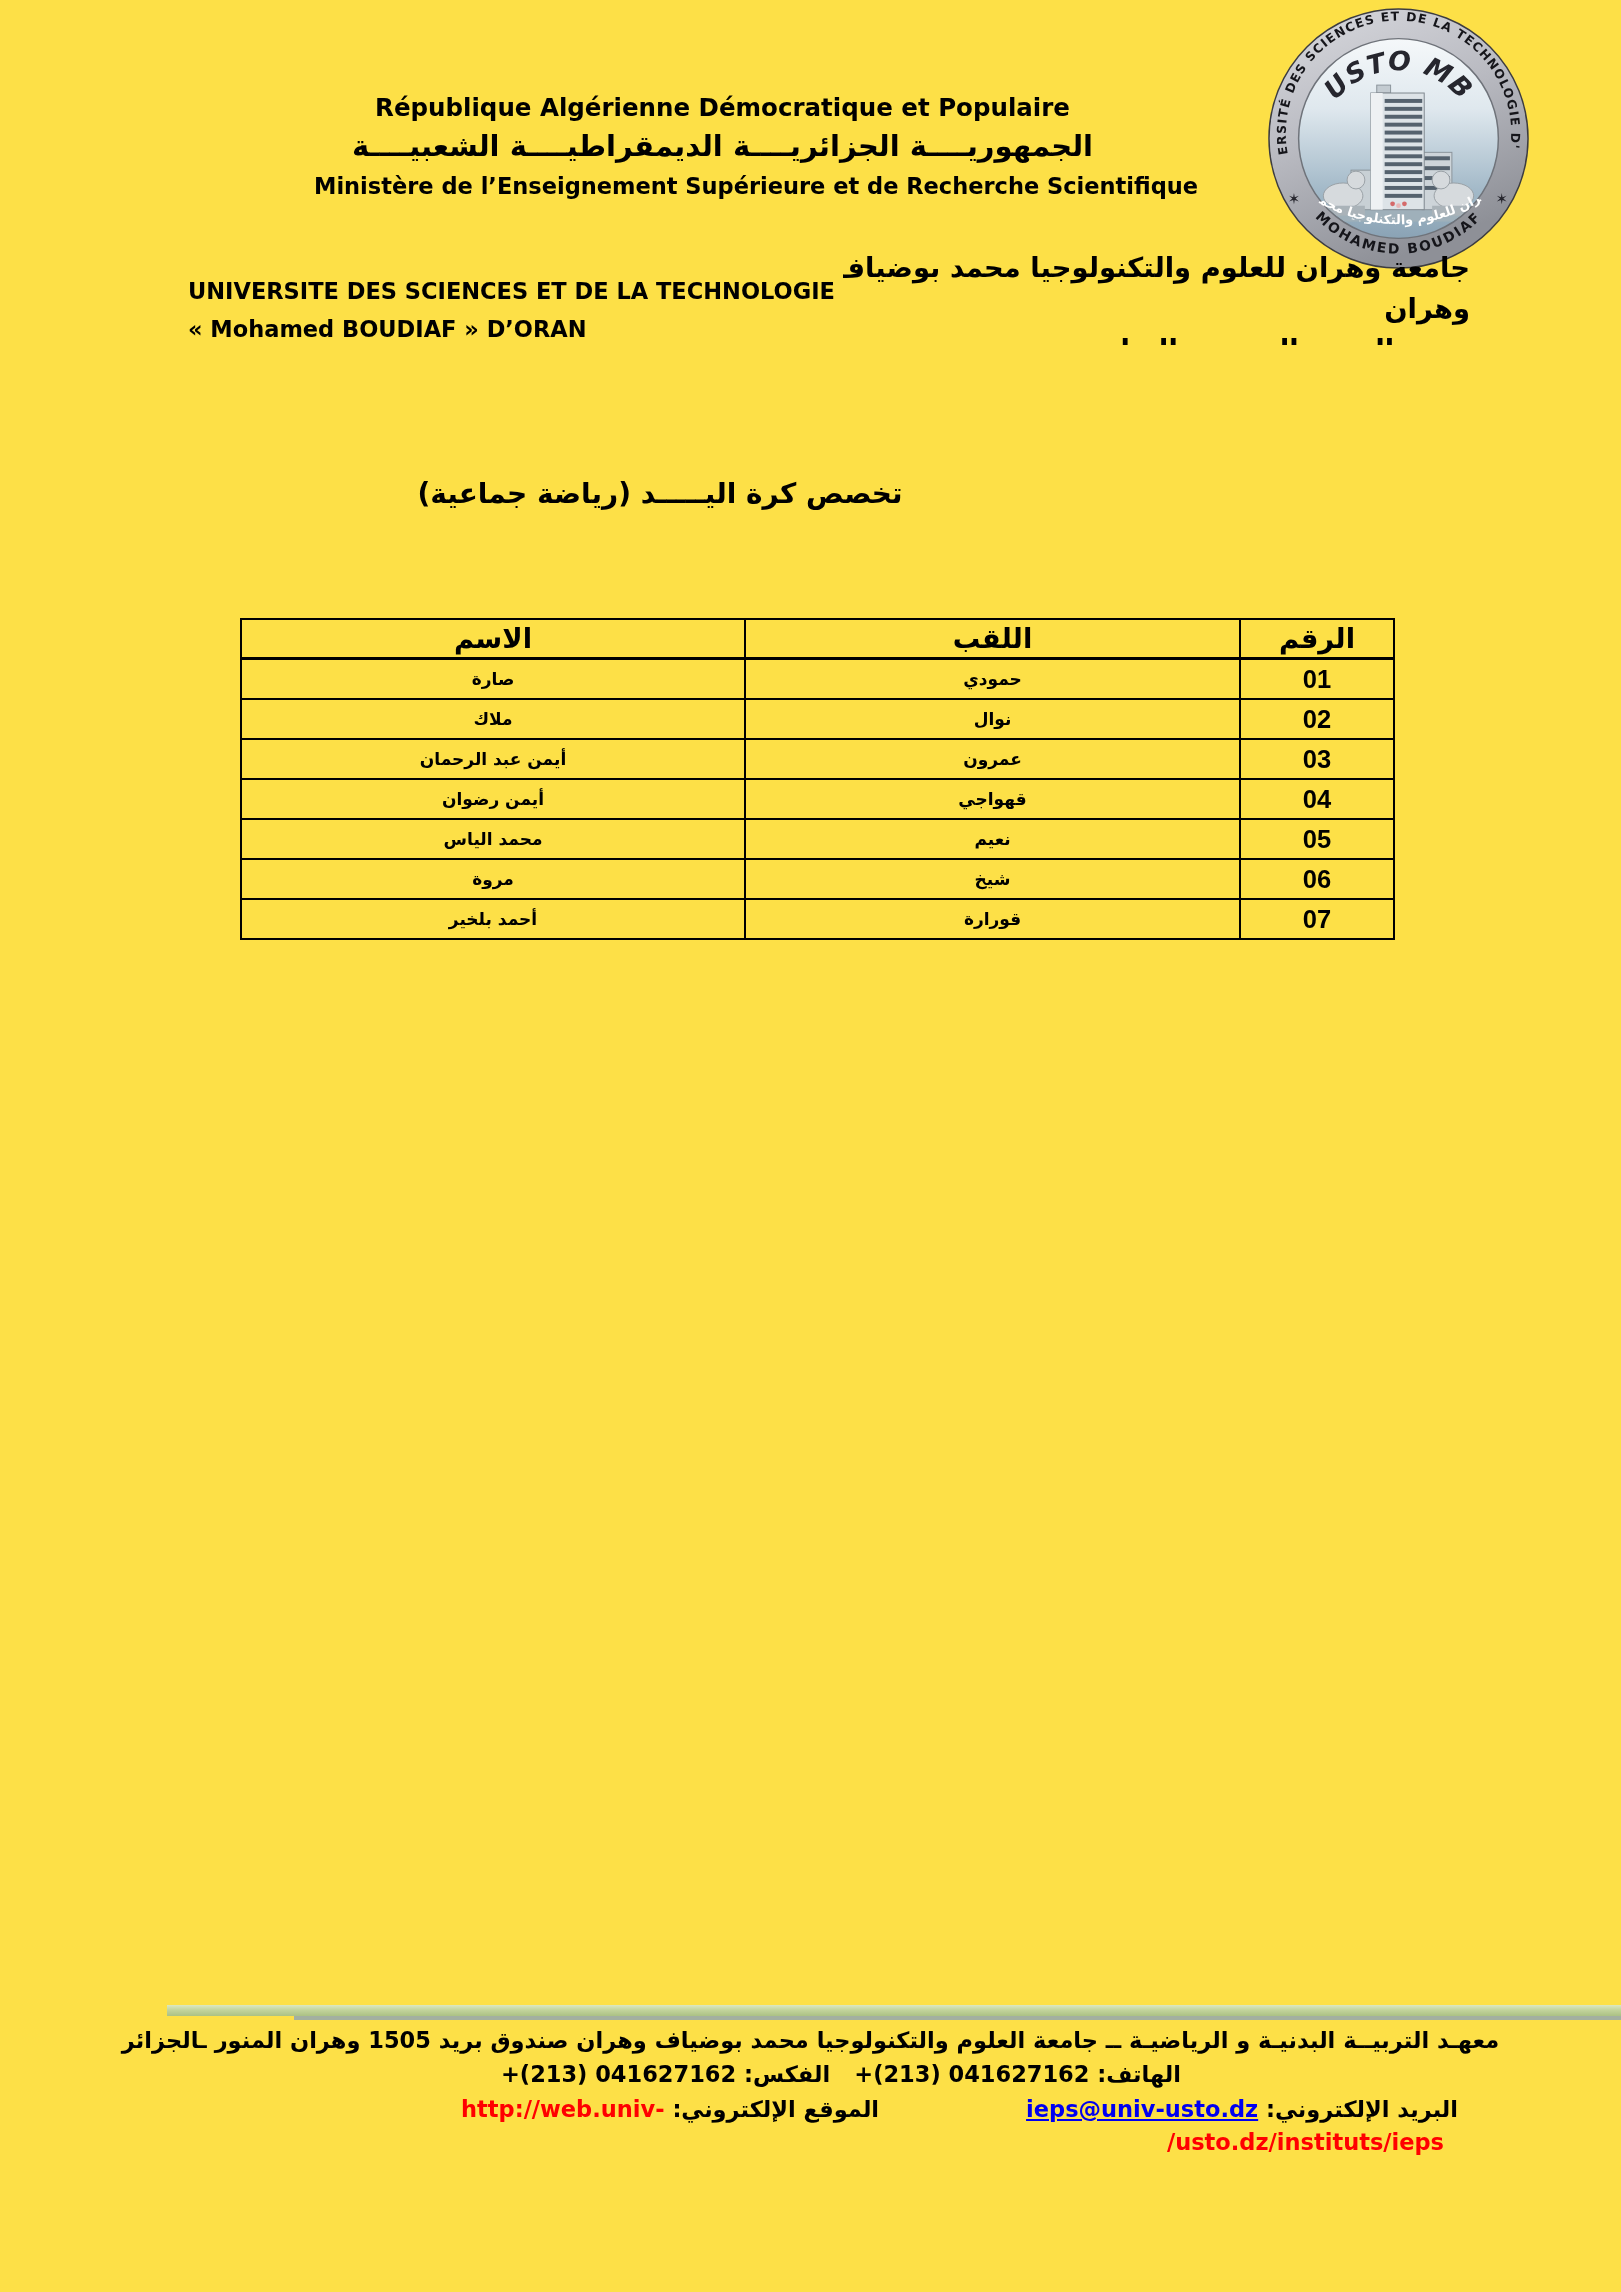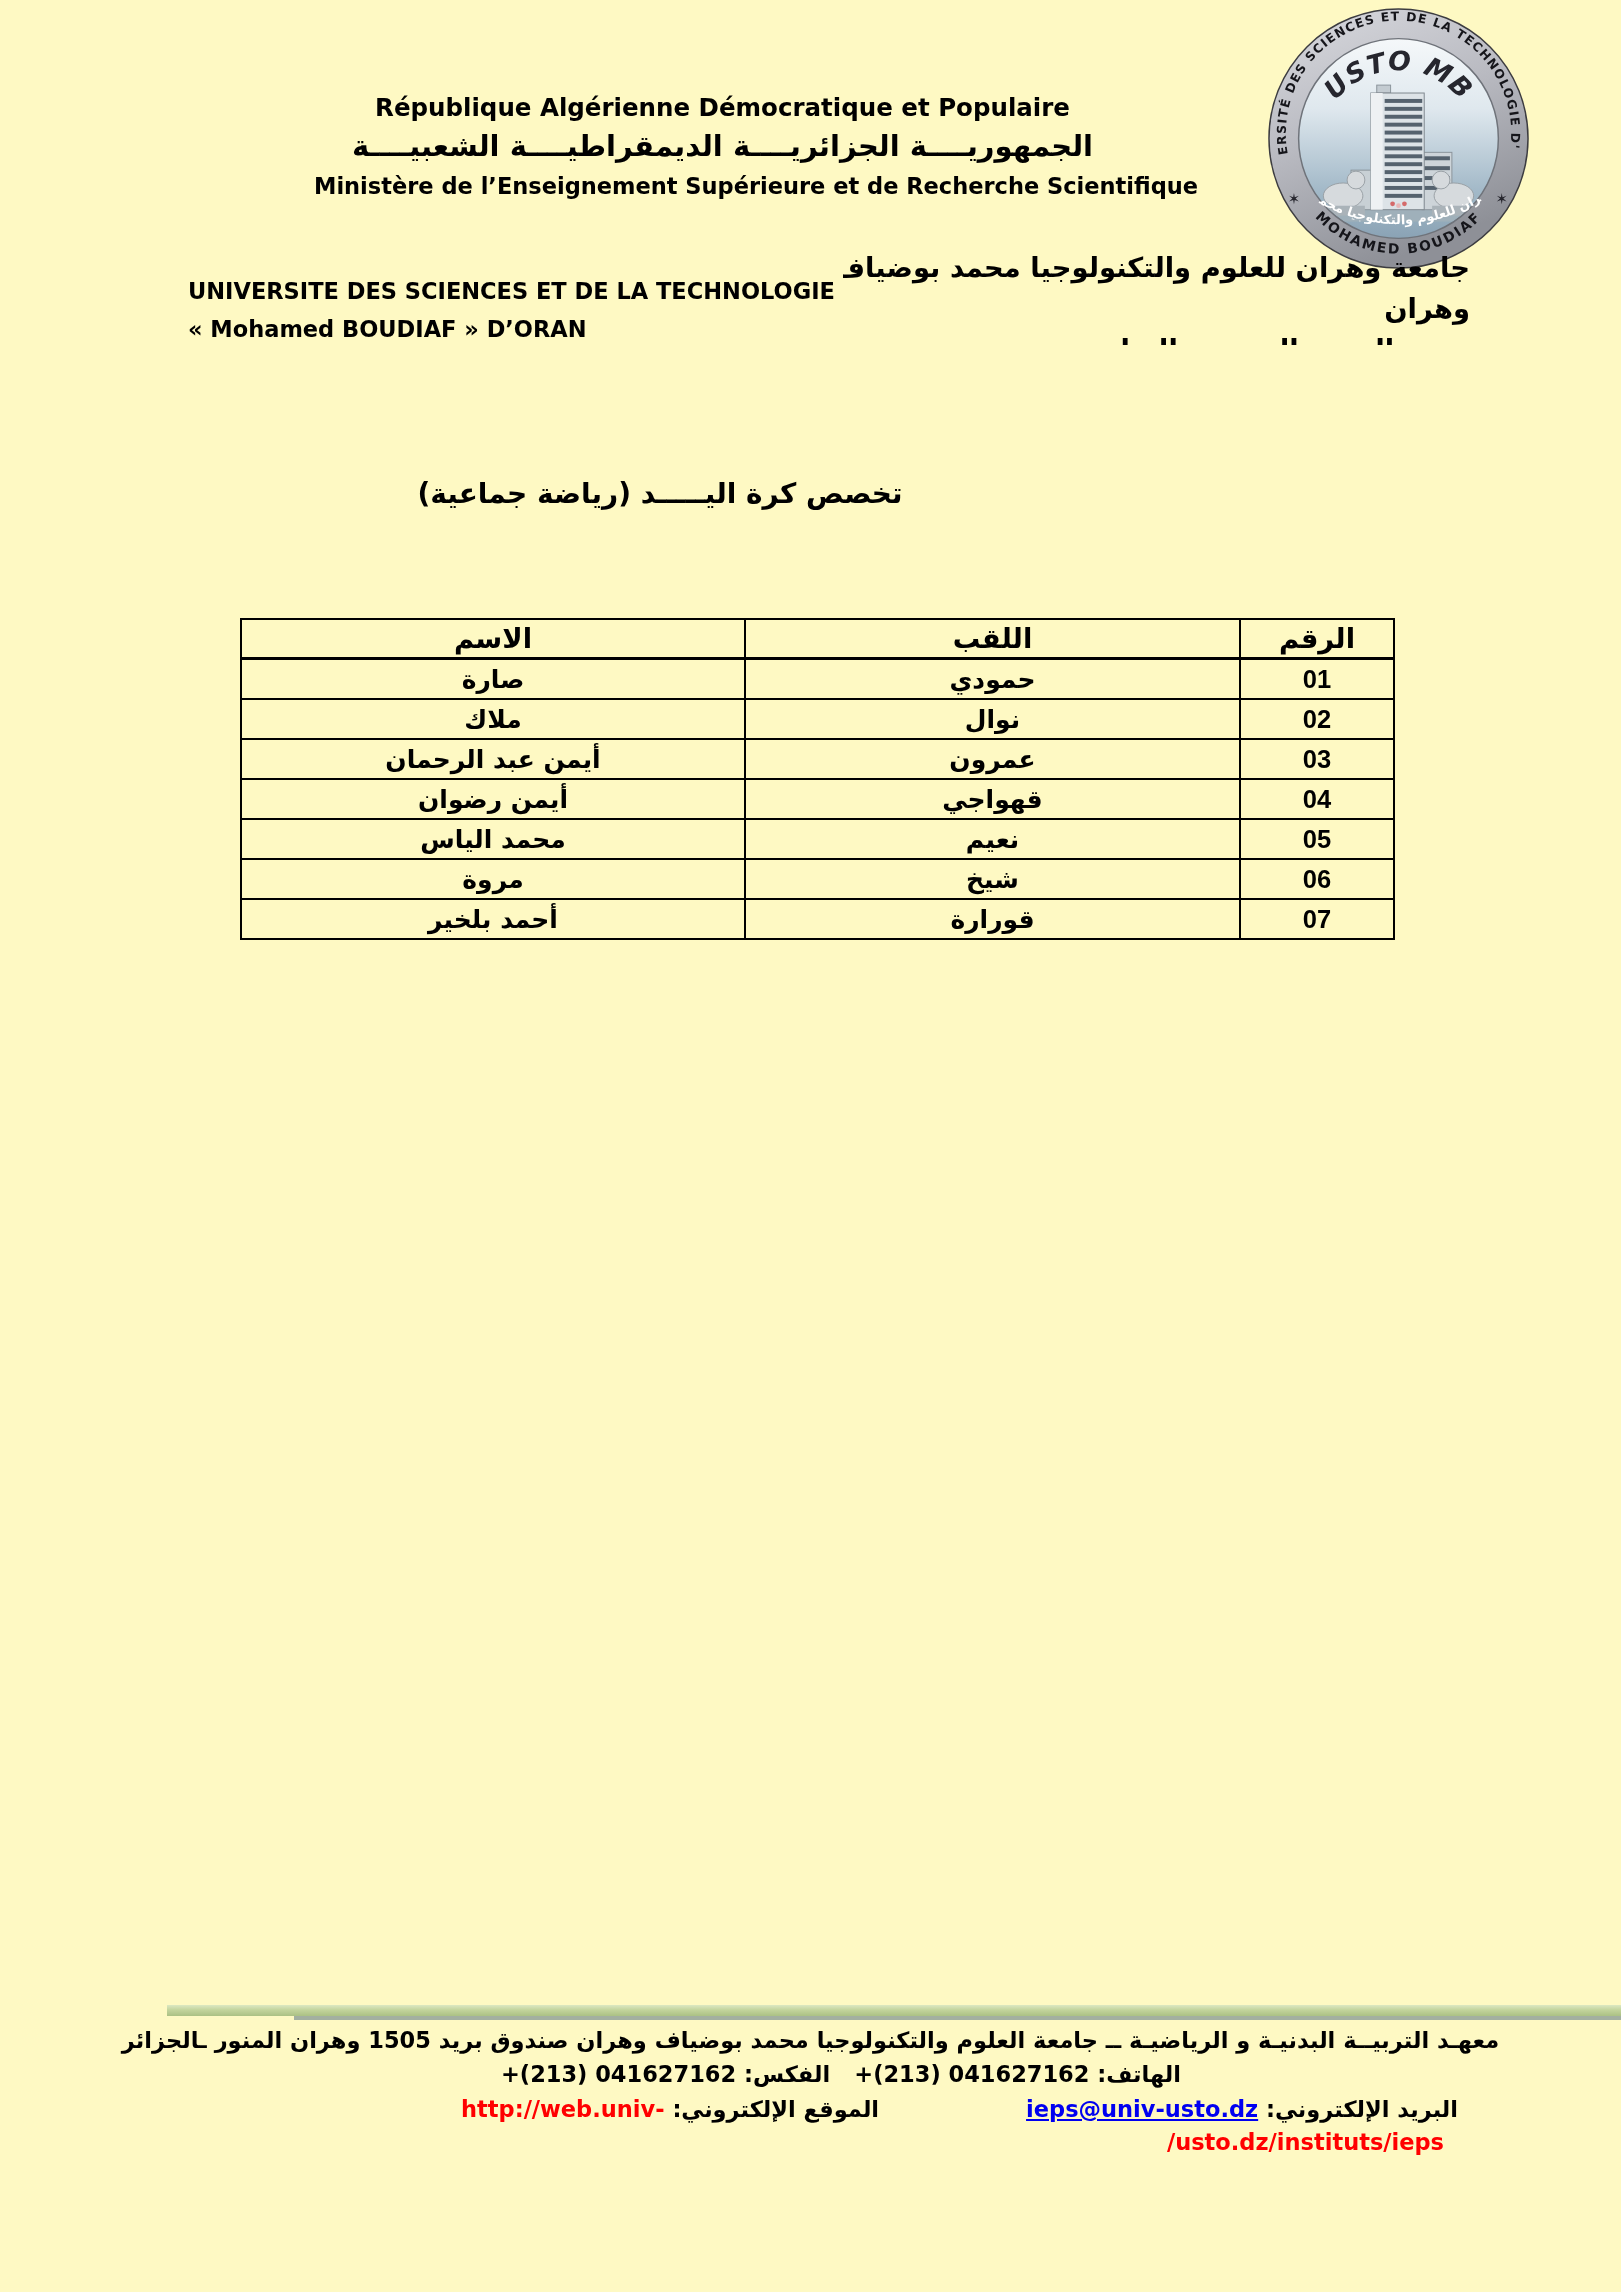--- a/index.html
+++ b/index.html
@@ -1,17 +1,17 @@
 <!DOCTYPE html>
 <html><head>
 <meta charset="utf-8">
 <style>
   html,body{margin:0;padding:0;background:#e9e9e9;}
   .page{
-    position:relative;width:1621px;height:2293px;background:#fef9c3;
+    position:relative;width:1621px;height:2293px;background:#fde047;
     margin:0 auto;overflow:hidden;
     font-family:"DejaVu Sans","Liberation Sans",sans-serif;color:#000;
   }
   .abs{position:absolute;}
   .nw{white-space:nowrap;}
 
   
   .hdr-center{left:314px;top:90px;width:817px;text-align:center;}
   .hdr-fr1{font-size:24.5px;font-weight:bold;line-height:35px;}
   .hdr-ar1{font-size:29px;font-weight:bold;line-height:43px;direction:rtl;}
@@ -29,21 +29,21 @@
   .title1{left:170px;top:477px;width:980px;text-align:center;direction:rtl;
           font-size:28px;font-weight:bold;}
   .title2{left:170px;top:544px;width:980px;text-align:center;direction:rtl;
           font-size:27.4px;font-weight:bold;}
 
   
   .roster{position:absolute;left:240px;top:618px;border-collapse:collapse;direction:rtl;}
   .roster th,.roster td{border:2px solid #000;font-weight:bold;text-align:center;
           vertical-align:middle;padding:0 5.9px;}
   .roster thead th{height:37px;font-size:27.4px;border-bottom-width:3.9px;margin-top:20px;}
-  .roster tbody td{height:38px;font-size:25px;border-top-width:2.9px;border-bottom-width:2.9px;}
+  .roster tbody td{height:38px;font-size:17px;border-top-width:2.9px;border-bottom-width:2.9px;}
   .roster td.num{font-family:"Liberation Sans","DejaVu Sans",sans-serif;font-size:25.5px;border-radius:18px;}
 
   
   .bar-shadow{left:294px;right:0;top:2013px;height:6.9px;background:#a3b0a0;}
   .bar{left:167px;right:0;top:2005px;height:10.8px;
        background:linear-gradient(#dce8c2 0%,#c3d49c 45%,#abc184 100%);}
 
   
   .f-line{font-size:22.5px;font-weight:bold;}
   .f1{left:0;right:0;top:2027px;text-align:center;direction:rtl;}

